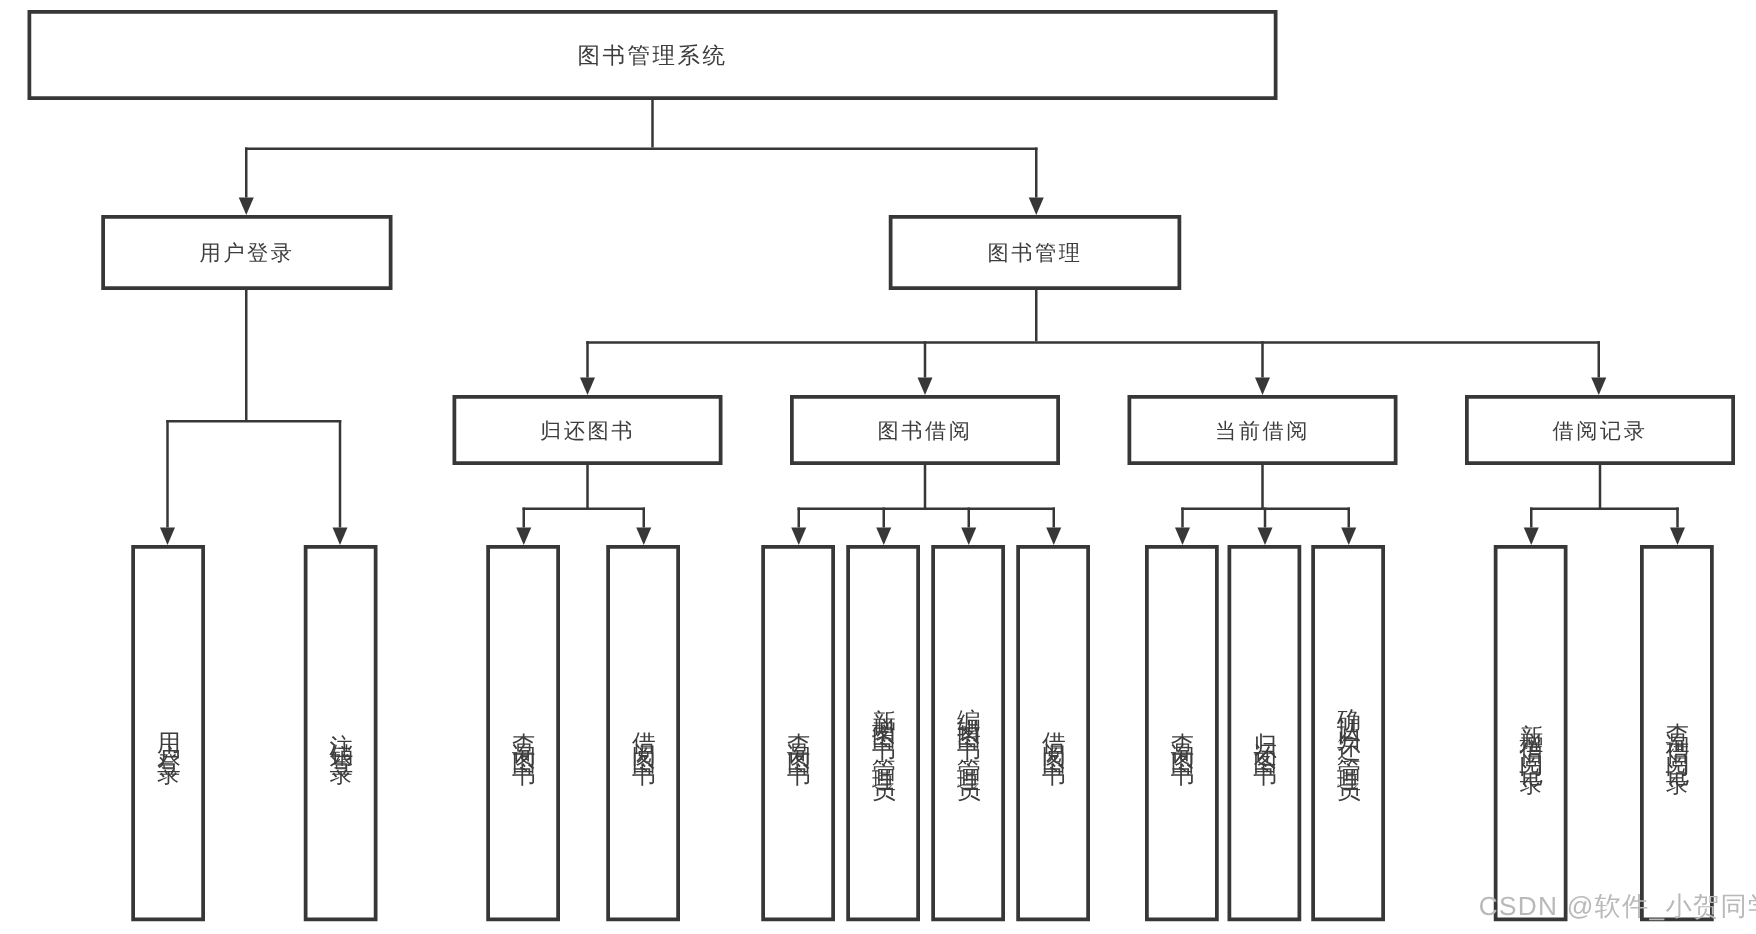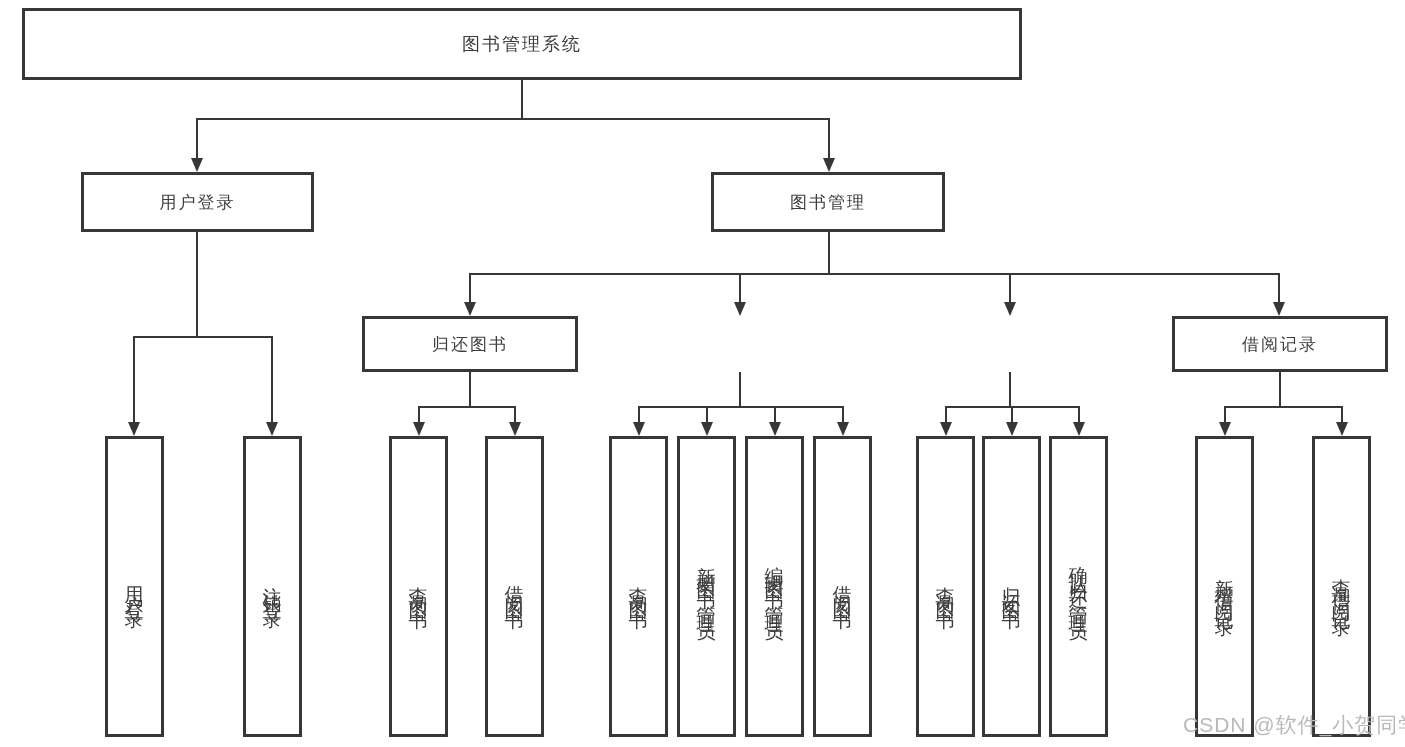--- a/index.html
+++ b/index.html
@@ -104,20 +104,26 @@
   <div class="box hbox" style="left:81px;top:172px;width:233px;height:60px;">
     <span>用户登录</span>
   </div>
   <div class="box hbox" style="left:711px;top:172px;width:234px;height:60px;">
     <span>图书管理</span>
   </div>
 
   <div class="box hbox" style="left:362px;top:316px;width:216px;height:56px;">
     <span>归还图书</span>
   </div>
+  <div class="box hbox" style="left:632px;top:316px;width:216px;height:56px;">
+    <span>图书借阅</span>
+  </div>
+  <div class="box hbox" style="left:902px;top:316px;width:216px;height:56px;">
+    <span>当前借阅</span>
+  </div>
   <div class="box hbox" style="left:1172px;top:316px;width:216px;height:56px;">
     <span>借阅记录</span>
   </div>
 
   <div class="box vbox" style="left:105px;top:436px;width:59px;height:301px;">
     <span class="vtext">用户登录</span>
   </div>
   <div class="box vbox" style="left:243px;top:436px;width:59px;height:301px;">
     <span class="vtext">注销登录</span>
   </div>

